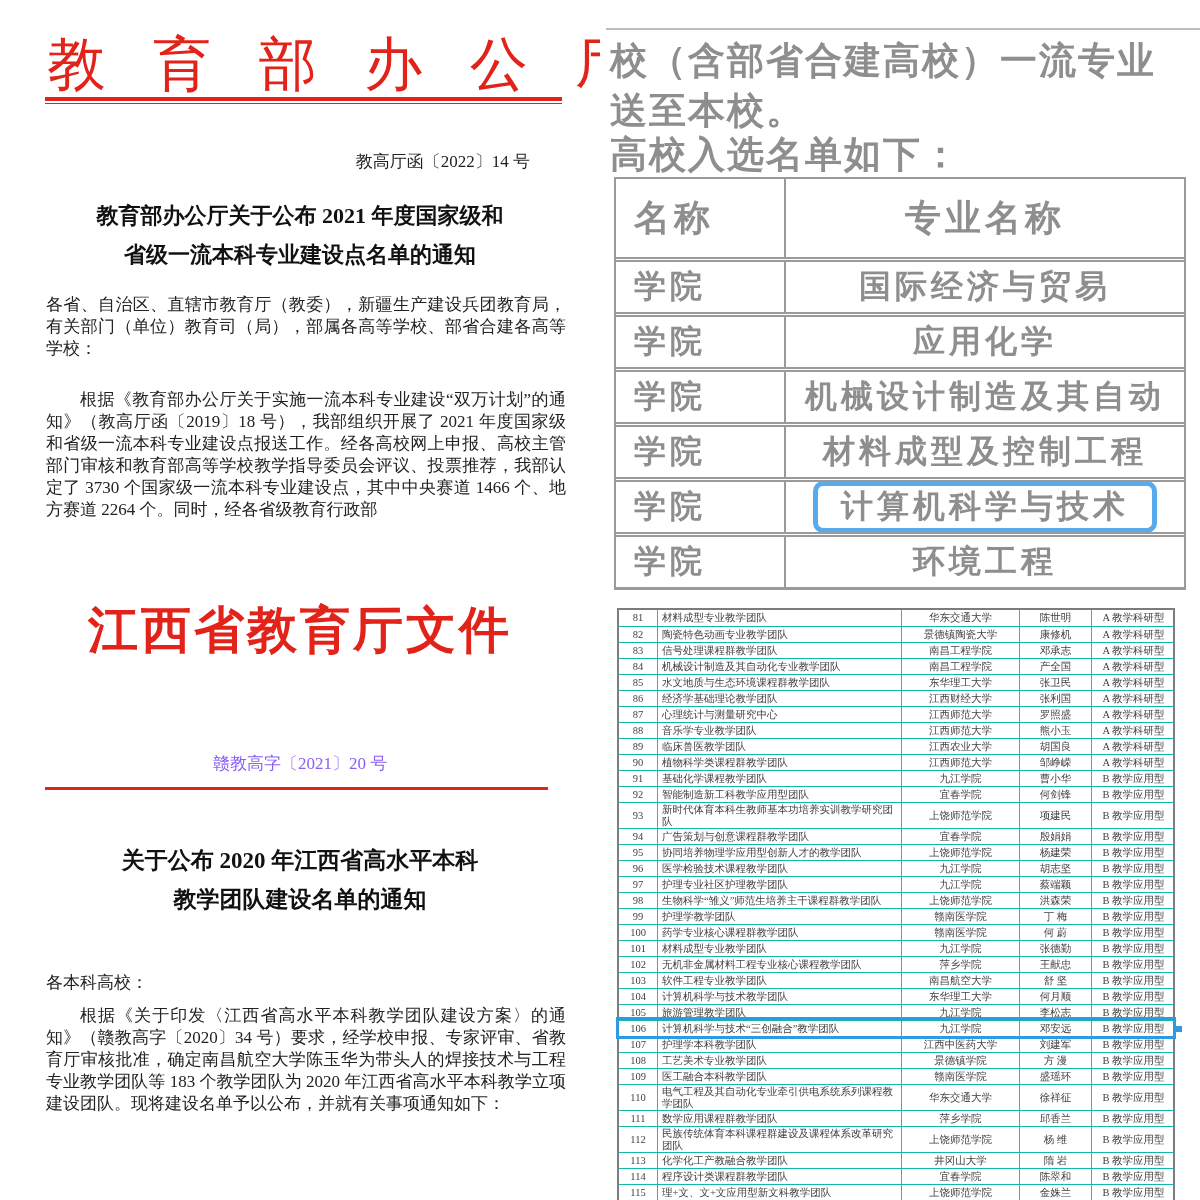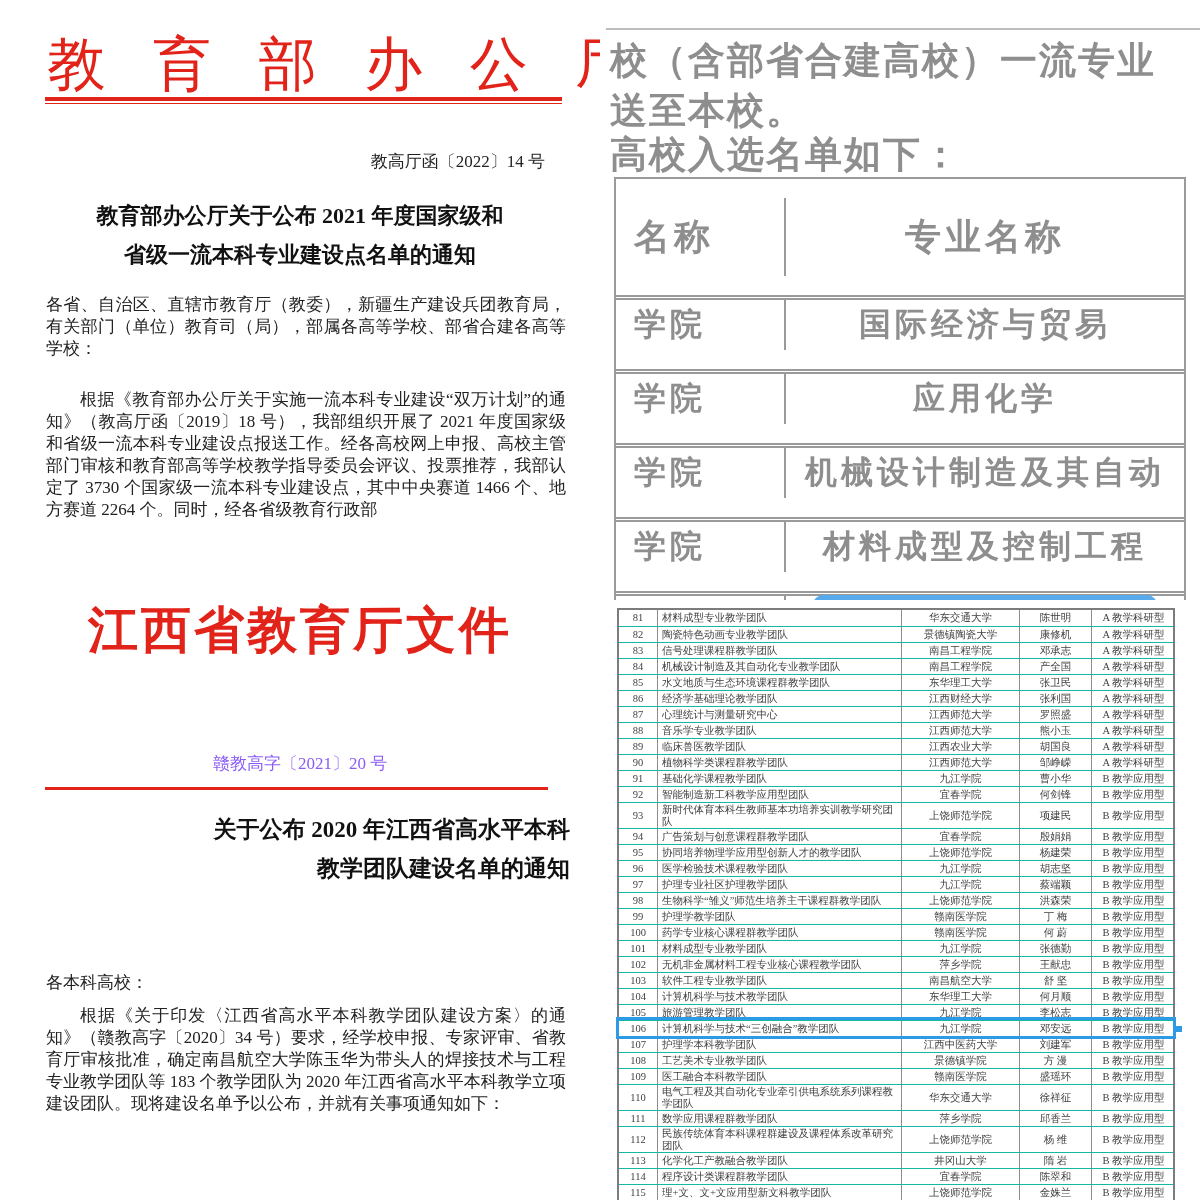--- a/index.html
+++ b/index.html
@@ -22,21 +22,21 @@
   .agency{
     position:absolute;top:26px;left:0;right:0;text-align:left;
     color:var(--red);font-size:58px;font-weight:normal;
     letter-spacing:0.82em;text-indent:0.82em;white-space:nowrap;
   }
   .dline{
     position:absolute;top:97px;left:45px;right:38px;height:7px;
     border-top:4px solid var(--red);border-bottom:1px solid var(--red);
   }
   .docnum1{
-    position:absolute;top:150px;right:55px;font-size:17px;color:#222;
+    position:absolute;top:150px;right:70px;font-size:17px;color:#222;
   }
   .doc-title{
     position:absolute;left:30px;right:30px;text-align:center;
     font-weight:bold;color:#111;
   }
   .title1{top:196px;font-size:22px;line-height:39px;}
   .para{
     position:absolute;left:46px;right:34px;font-size:17px;line-height:22px;
     text-align:justify;color:#222;
   }
@@ -46,41 +46,41 @@
   .banner2{
     position:absolute;top:597px;left:0;right:0;text-align:center;
     color:var(--red);font-size:50px;font-weight:bold;letter-spacing:3px;white-space:nowrap;
   }
   .docnum2{
     position:absolute;top:752px;left:0;right:0;text-align:center;font-size:17px;color:#8b5cf6;
   }
   .redline2{
     position:absolute;top:787px;left:45px;right:52px;border-top:3px solid var(--red);
   }
-  .title2{top:810px;font-size:23px;line-height:39px;text-align:right;}
+  .title2{top:841px;font-size:23px;line-height:39px;}
   .salut2{top:972px;}
   .body2{top:1005px;}
   
   #right-top{
     position:absolute;left:600px;top:0;width:600px;height:600px;overflow:hidden;background:#fff;font-family:Liberation Serif, serif;
   }
   .rt-topline{position:absolute;top:28px;left:6px;right:0;border-top:2px solid #bdbdbd;}
   .gline{
     position:absolute;left:10px;white-space:nowrap;
     color:var(--gray);font-size:37px;font-weight:bold;letter-spacing:2px;
   }
   .gl1{top:36px;}
   .gl2{top:86px;}
   .gl3{top:130px;}
   .rt-table{
     position:absolute;left:14px;top:177px;width:572px;
     border:2px solid #9a9a9a;border-bottom:3px solid #9a9a9a;
   }
   .rt-row{
-    display:flex;height:55px;border-top:5px double #9a9a9a;position:relative;margin-top:19px;
+    display:flex;height:55px;border-top:5px double #9a9a9a;position:relative;
   }
   .rt-row.rt-header{height:78px;border-top:none;}
   .rt-c1{
     width:170px;border-right:2px solid #9a9a9a;display:flex;align-items:center;
     padding-left:18px;color:var(--gray);font-size:32px;font-weight:bold;letter-spacing:4px;
   }
   .rt-header .rt-c1{font-size:36px;}
   .rt-c2{
     flex:1;display:flex;align-items:center;justify-content:center;position:relative;
     color:var(--gray);font-size:32px;font-weight:bold;letter-spacing:4px;

